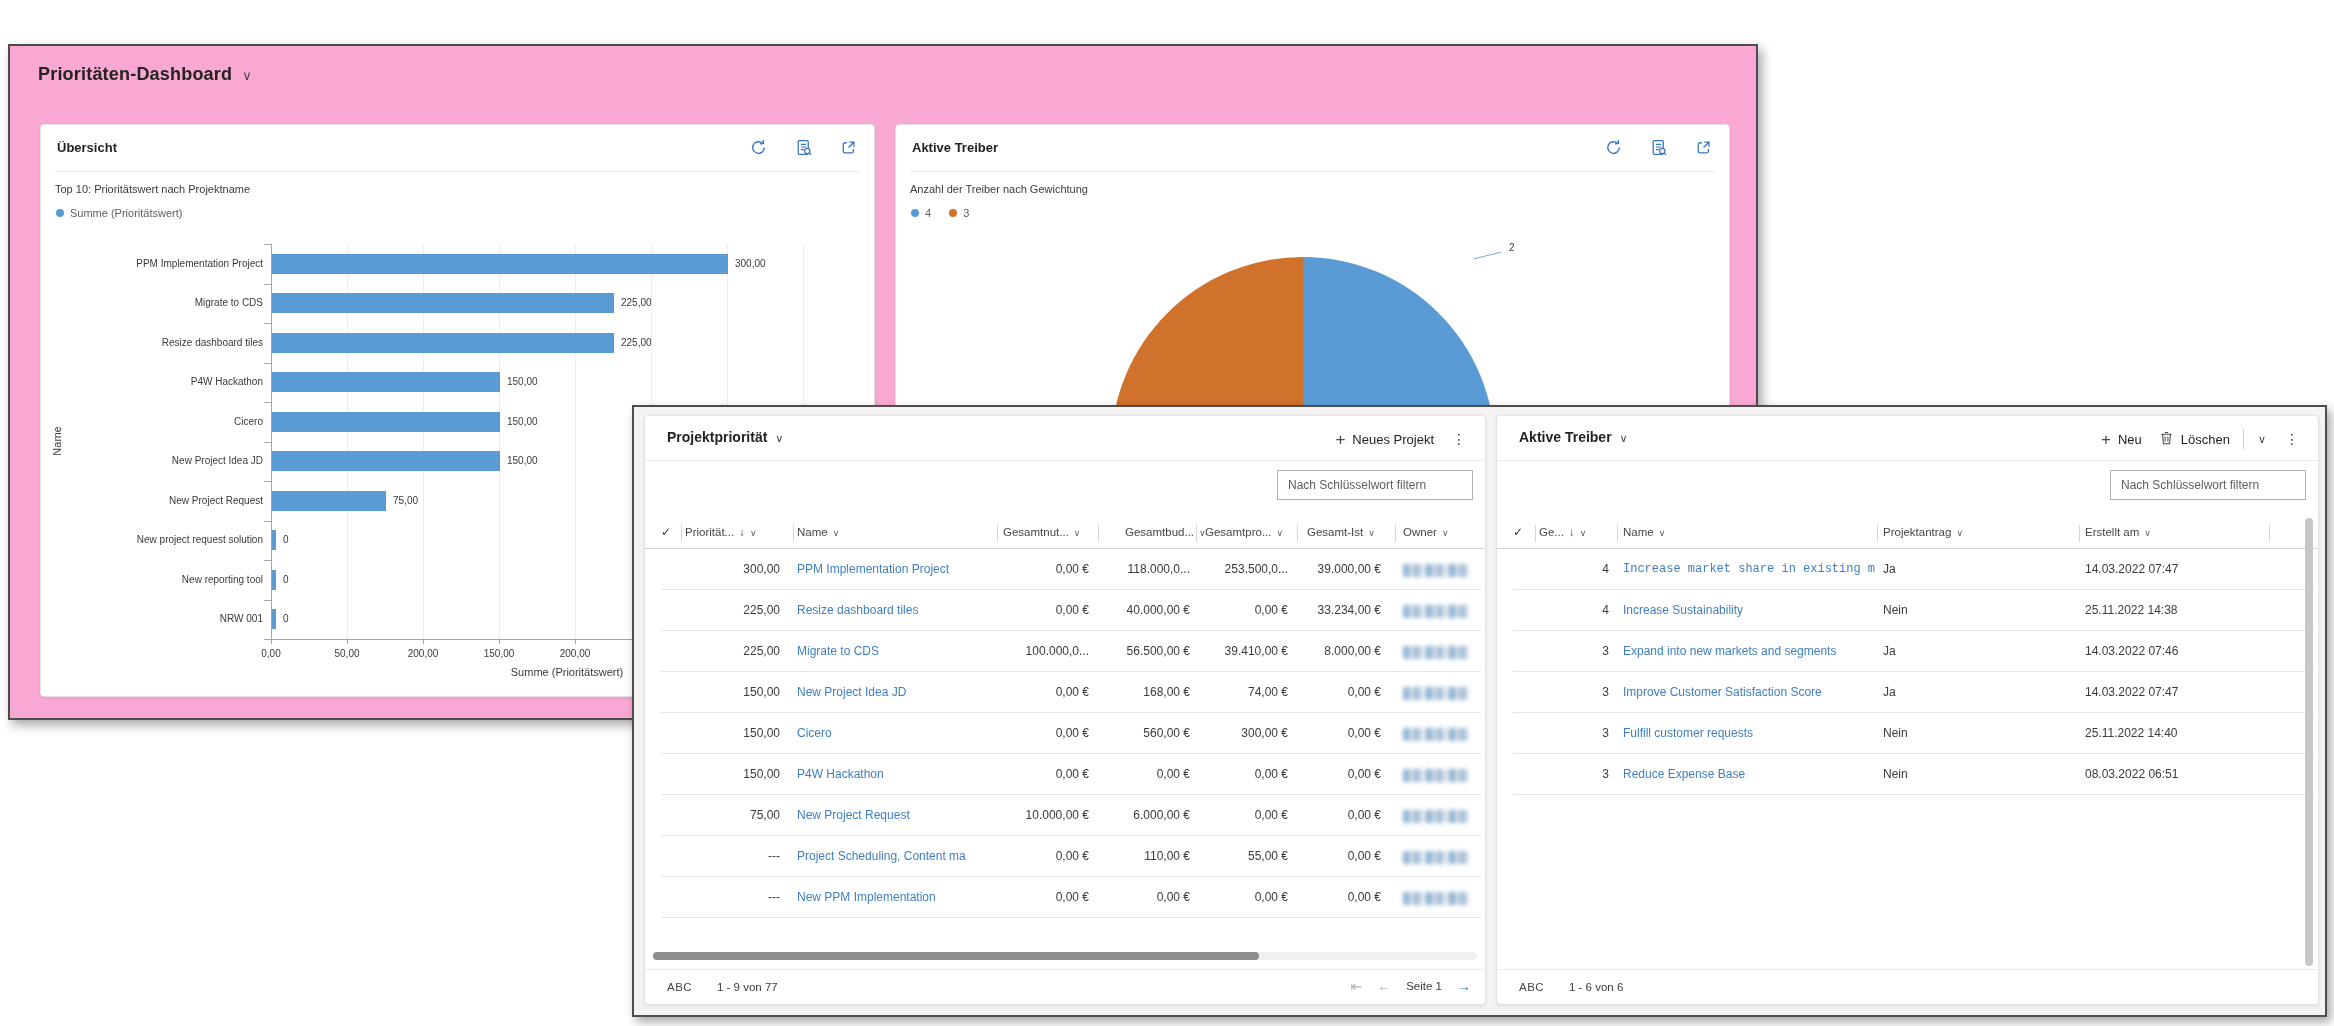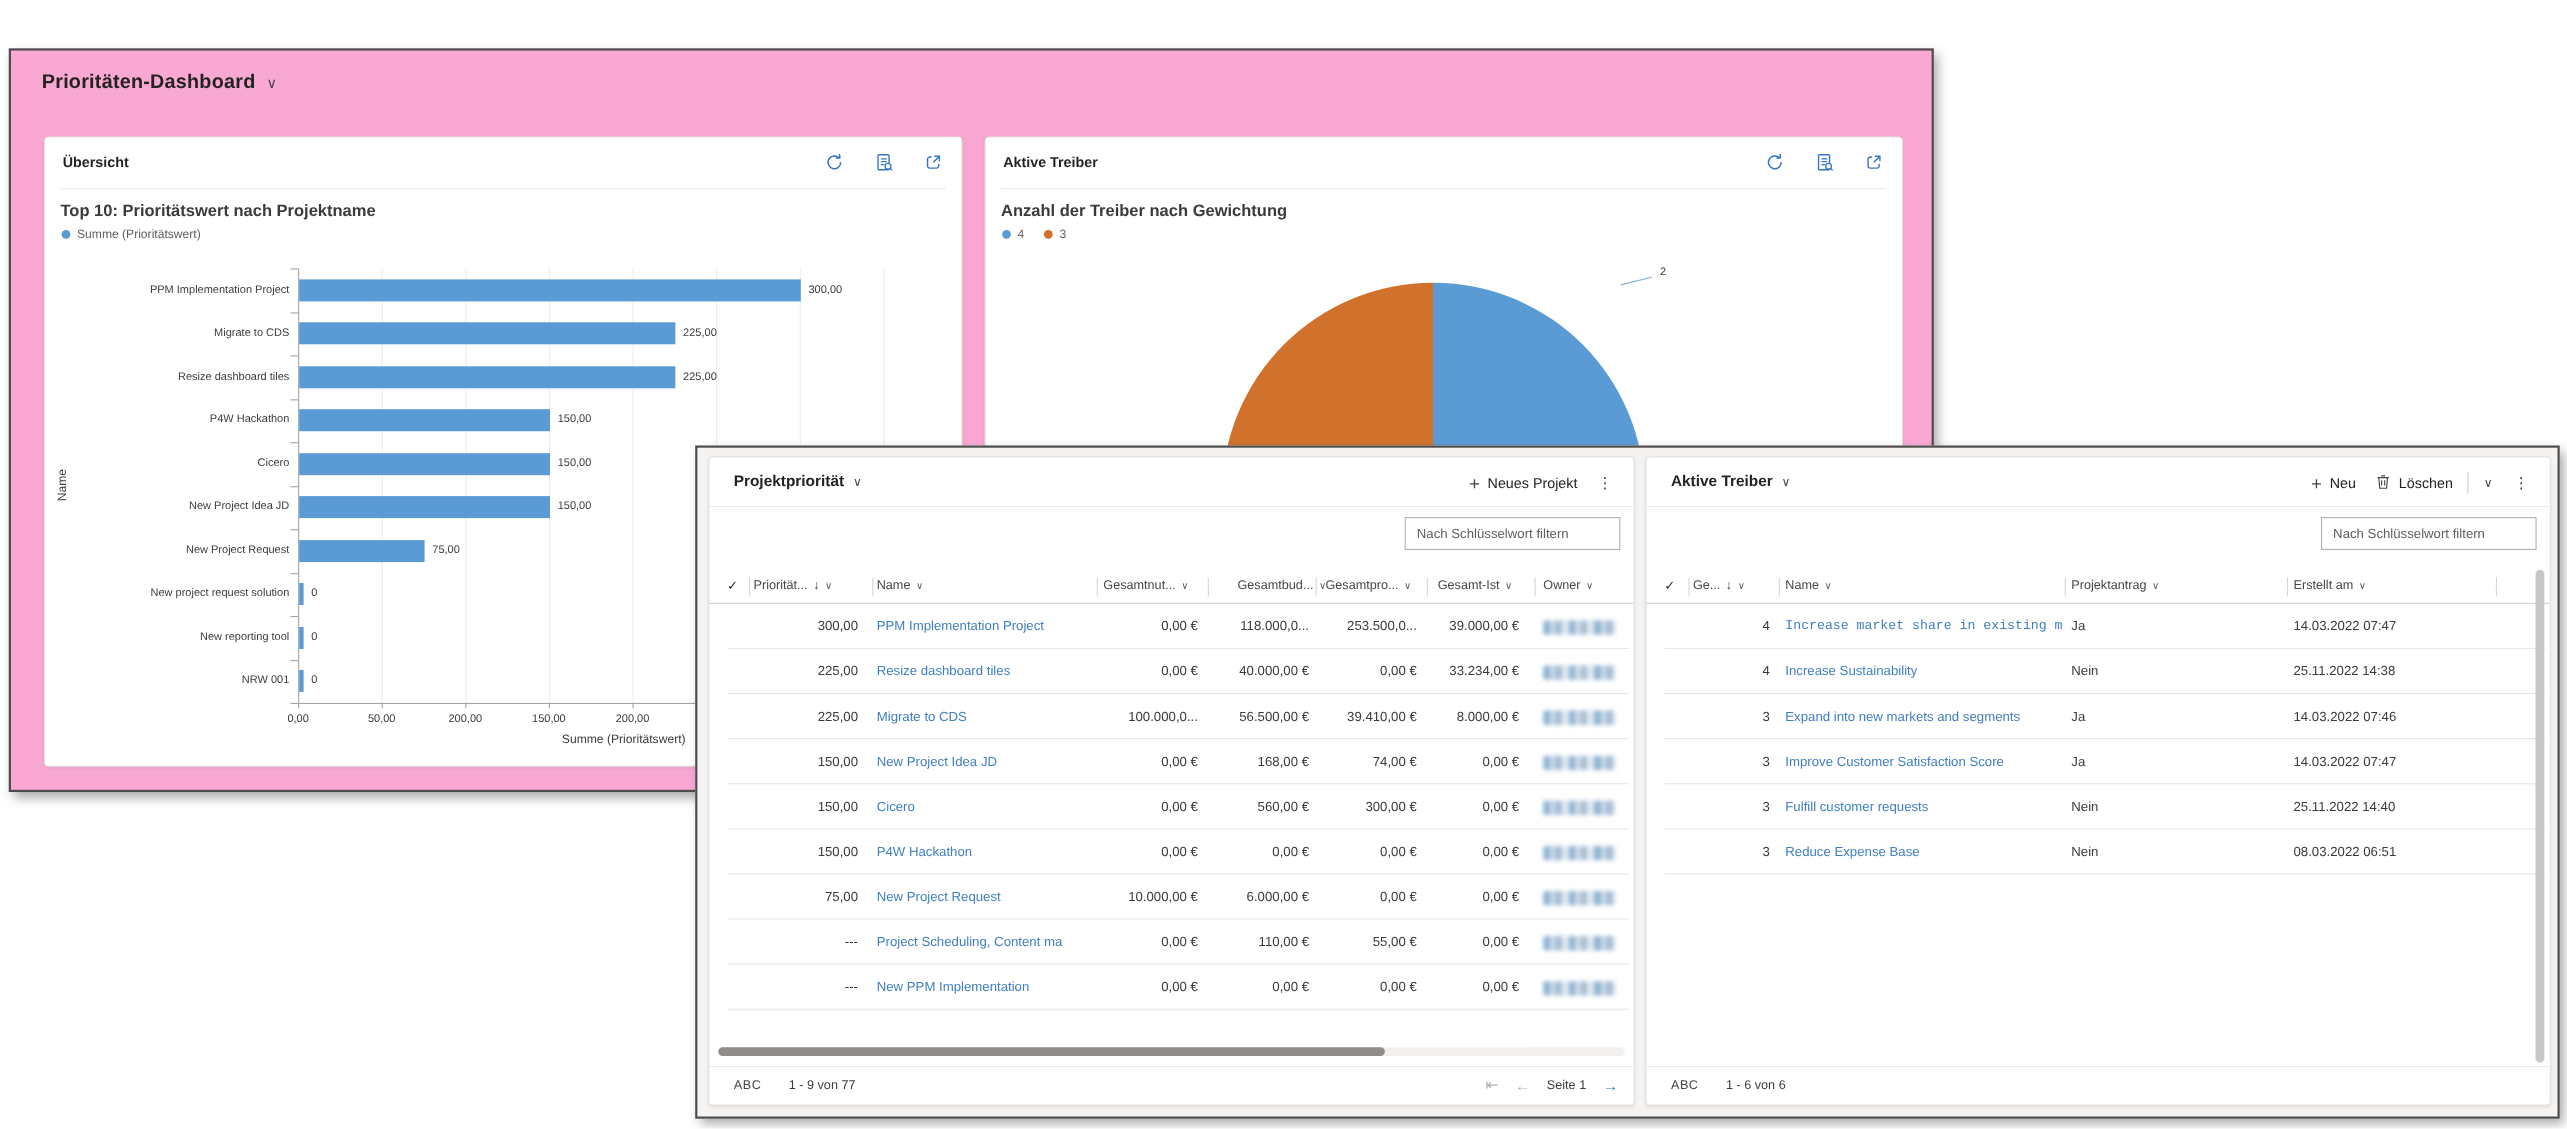--- a/index.html
+++ b/index.html
@@ -16,21 +16,21 @@
 
   .card { position:absolute; background:#fff; border:1px solid #e5e3e1; border-radius:4px; box-shadow:0 1px 3px rgba(0,0,0,.09); }
   #card-overview { left:30px; top:78px; width:835px; height:573px; }
   #card-pie { left:885px; top:78px; width:835px; height:573px; }
   .chart-card-header { position:absolute; left:0; top:0; right:0; height:46px; }
   .chart-card-title { position:absolute; left:16px; top:15px; font-size:13px; font-weight:700; color:#242322; }
   .chart-card-divider { position:absolute; left:14px; right:14px; top:46px; height:1px; background:#ecebe9; }
   .hdr-icons { position:absolute; right:16px; top:13px; display:flex; gap:26px; }
   .hdr-icons .icon-btn { width:19px; height:19px; cursor:pointer; }
 
-  .chart-title { position:absolute; left:14px; top:58px; font-size:15px; color:#3b3a39;font-weight:bold; }
+  .chart-title { position:absolute; left:14px; top:58px; font-size:11px; color:#3b3a39; }
   .legend { position:absolute; left:15px; top:82px; display:flex; align-items:center; gap:18px; font-size:11px; color:#5f5e5c; }
   .legend .item { display:flex; align-items:center; gap:6px; }
   .legend .dot { width:8px; height:8px; border-radius:50%; }
 
   .chart-area { position:absolute; inset:0; overflow:hidden; }
   .vgrid { position:absolute; width:1px; background:#efedec; }
   .axisline { position:absolute; width:1px; background:#a8a6a4; }
   .haxis { position:absolute; height:1px; background:#a8a6a4; }
   .rowtick { position:absolute; height:1px; background:#a8a6a4; }
   .xtickmark { position:absolute; width:1px; background:#a8a6a4; }

